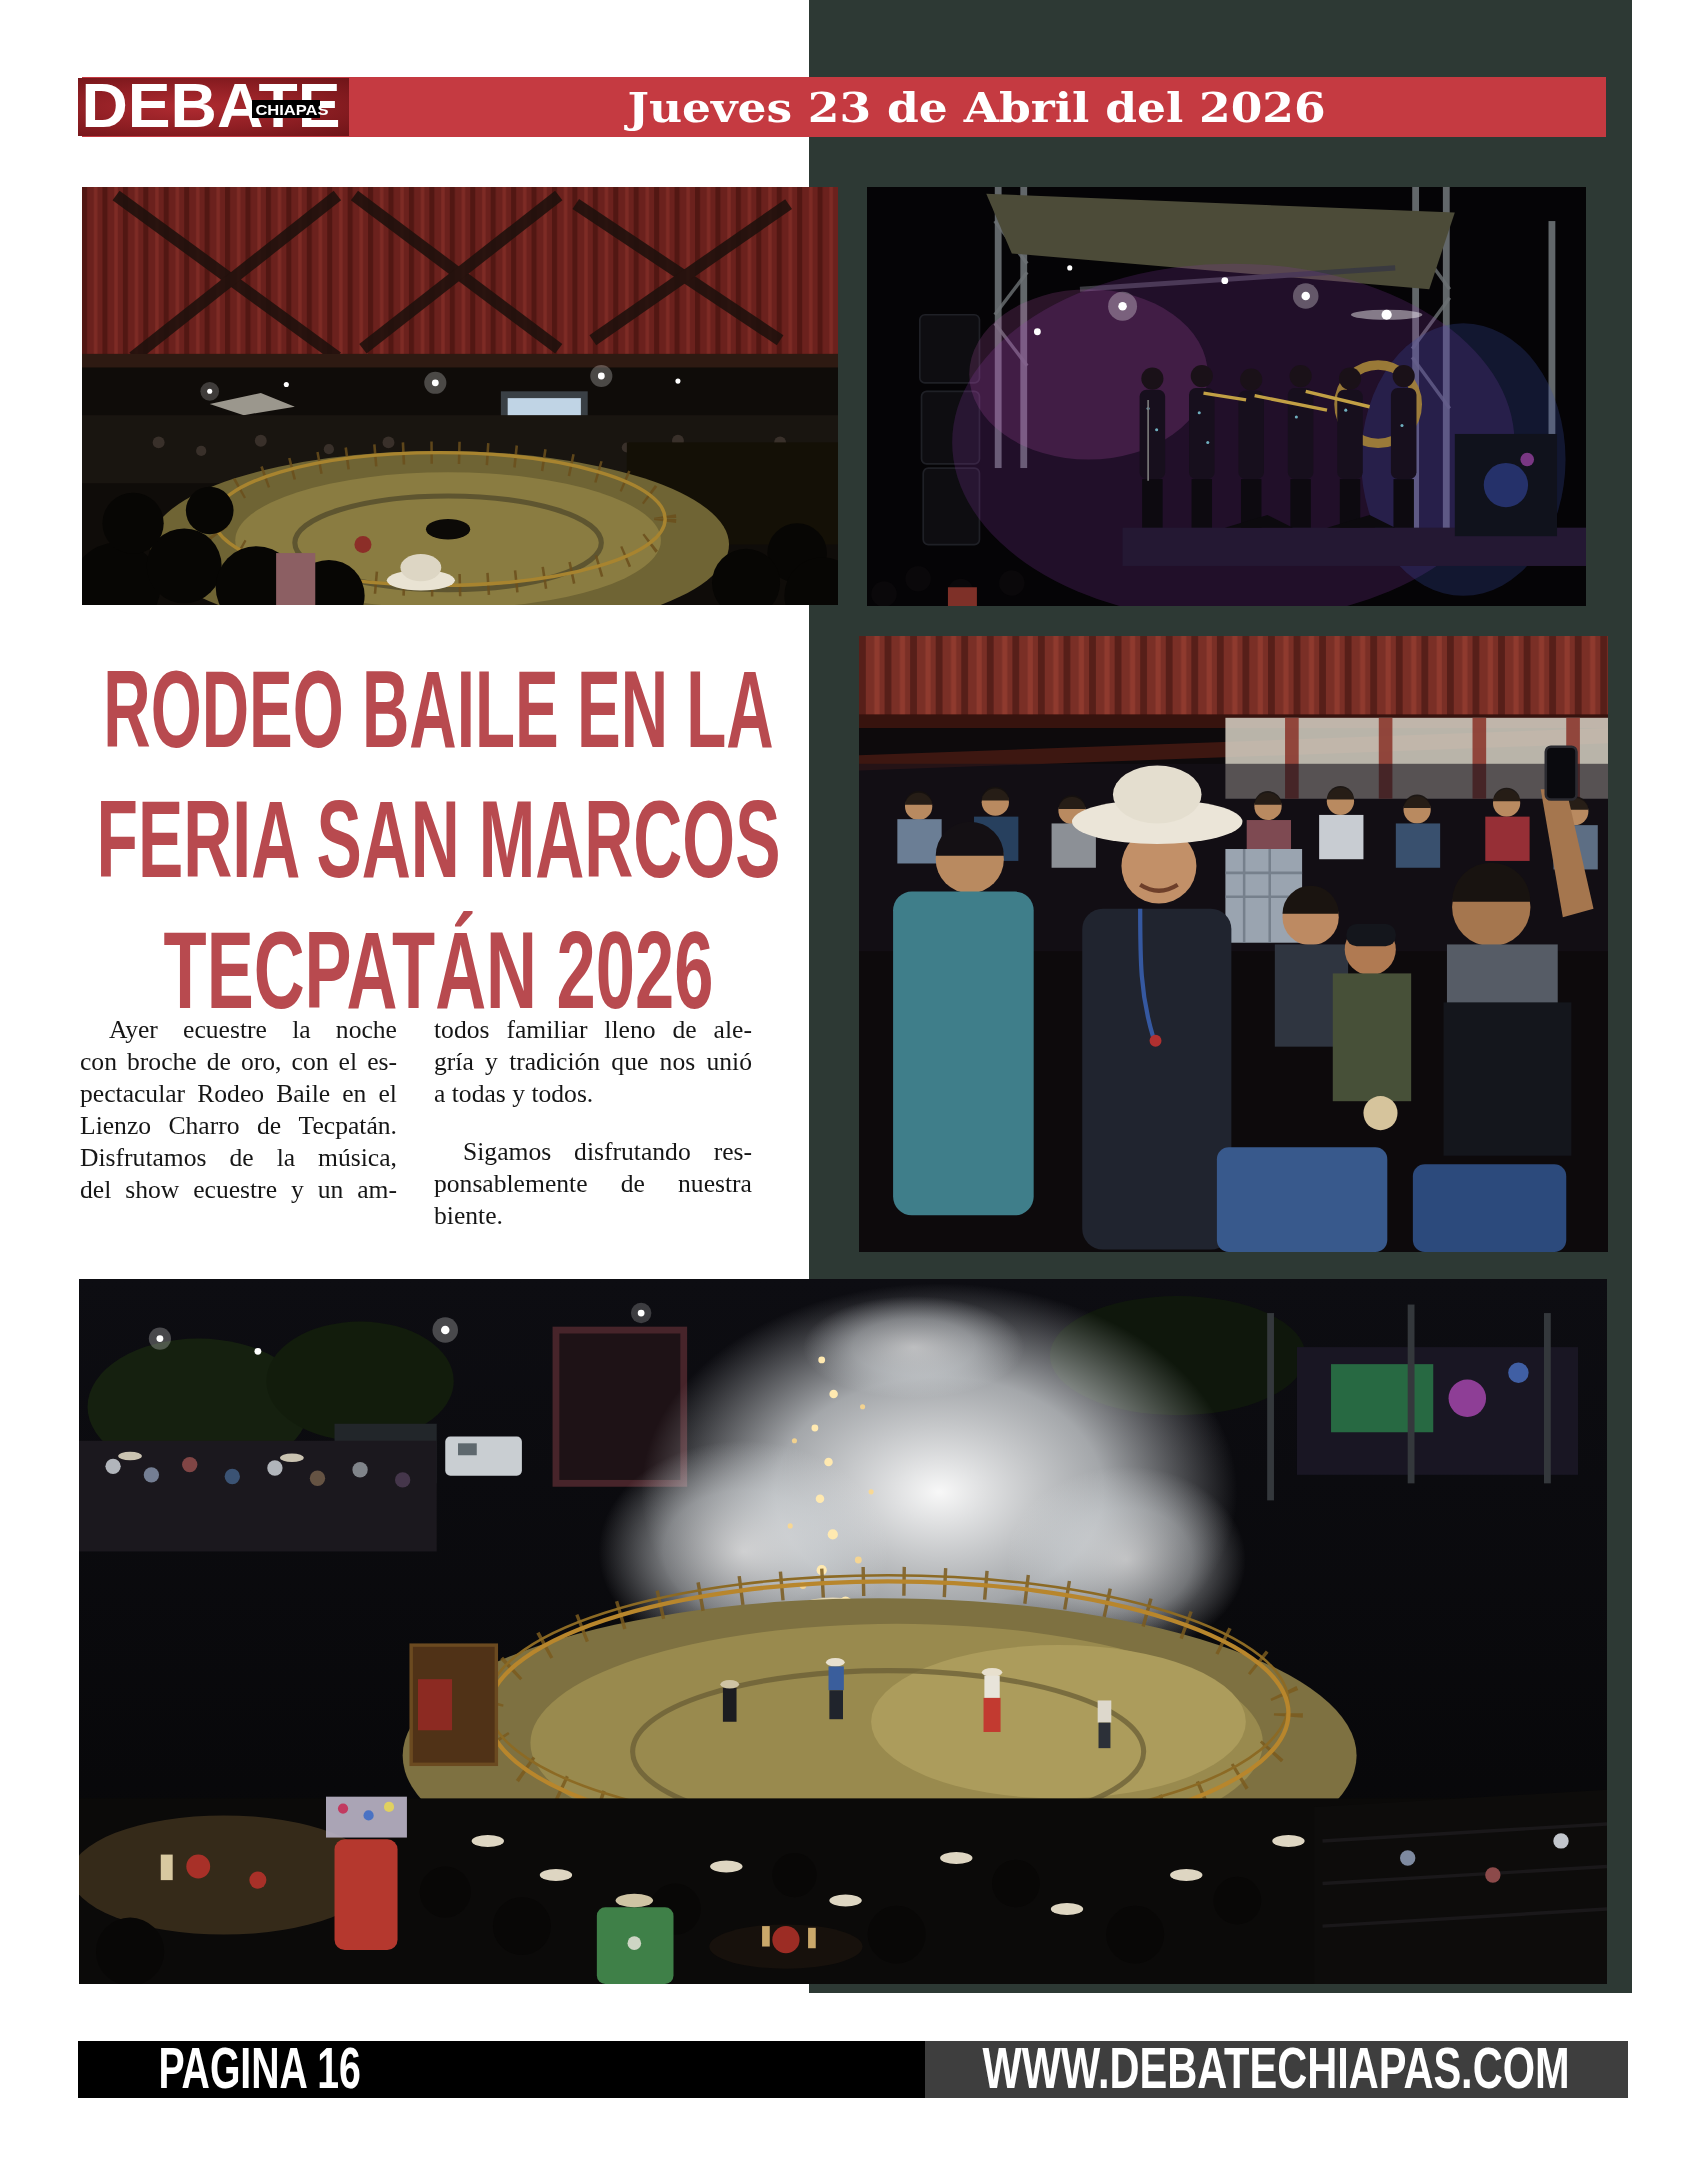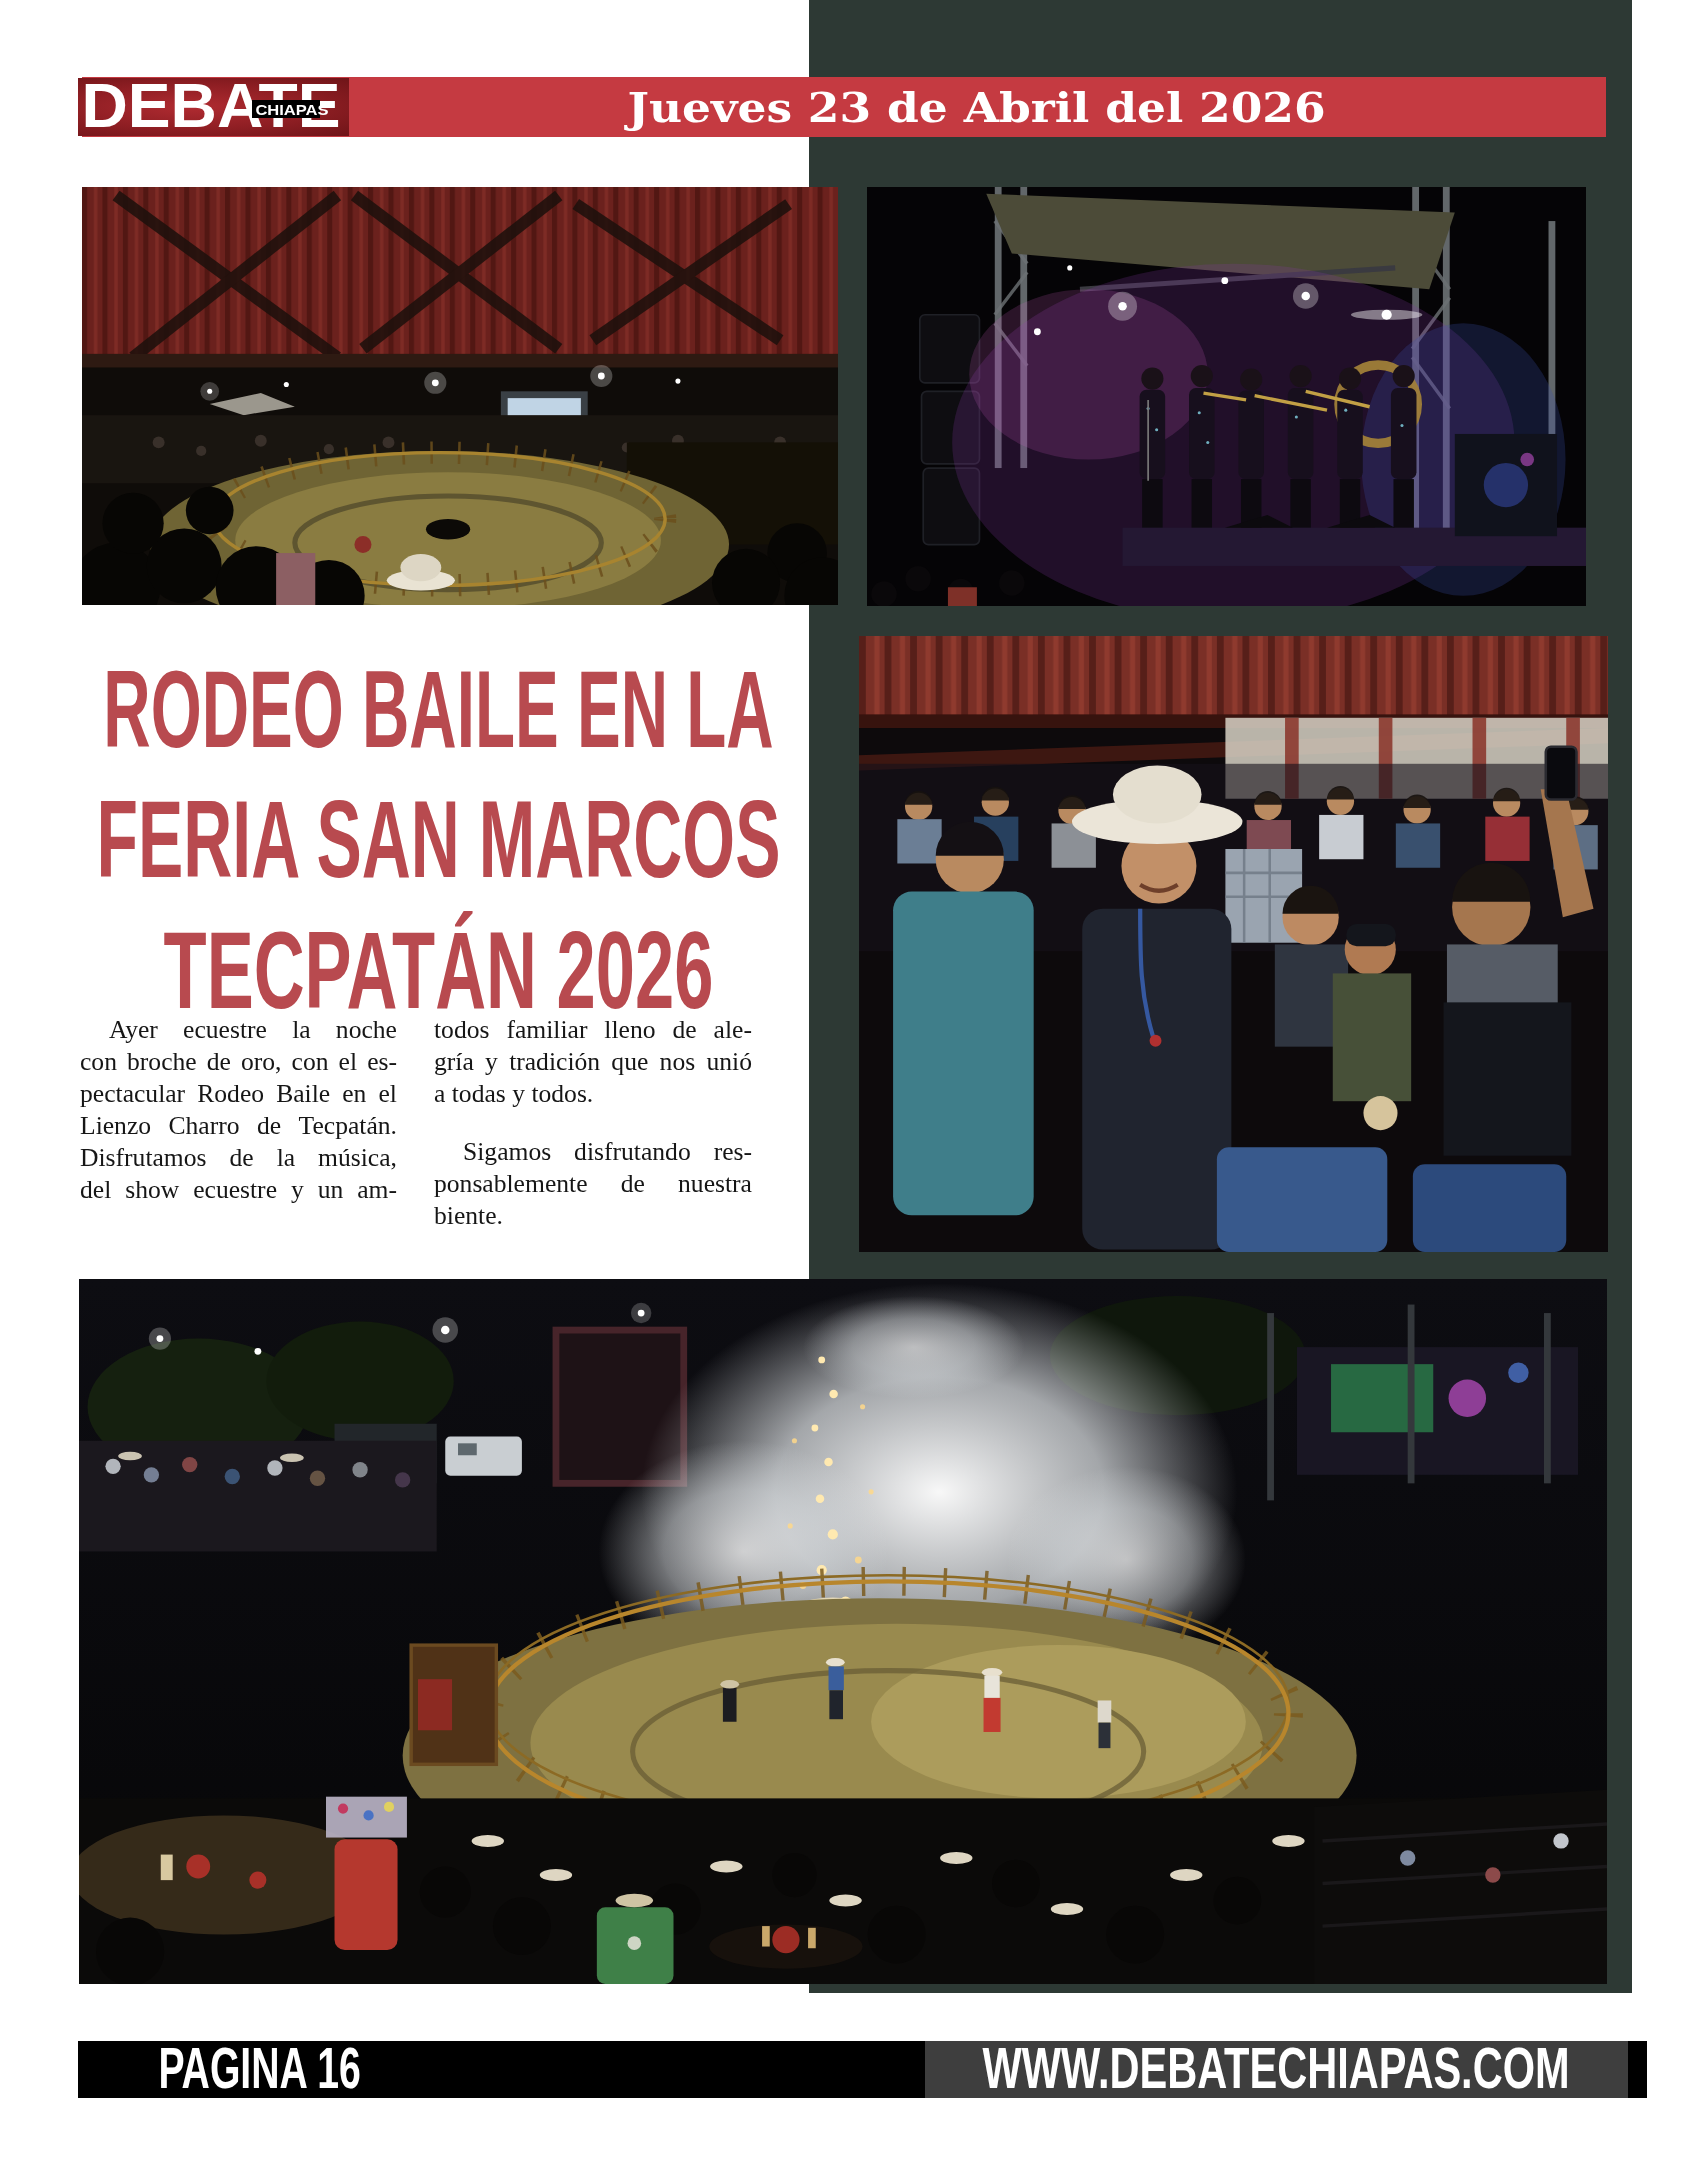--- a/index.html
+++ b/index.html
@@ -35,21 +35,21 @@
   .bodycol{top:1014px;color:var(--body-text,#161616);font-family:"Liberation Serif",serif;
            font-size:25.6px;line-height:32px;}
   .col1{left:80px;width:317px;}
   .col2{left:434px;width:318px;}
   .para-gap{margin-top:26px;}
   .line{height:32px;white-space:nowrap;align-items:center;}
   .jline{display:flex;justify-content:space-between;}
   .jline span{white-space:pre;}
   .indent{padding-left:29px;}
   
-  .footer{left:78px;top:2041px;width:1549px;height:57px;background:var(--footer-black,#000);padding-left:20px;}
+  .footer{left:78px;top:2041px;width:1549px;height:57px;background:var(--footer-black,#000);}
   .footer-gray{position:absolute;left:847px;top:0;width:703px;height:57px;background:var(--footer-gray,#3e3e3e);}
   .pagina-svg{position:absolute;left:80px;top:0;width:273px;height:57px;}
   .pagina-svg text,.web-svg text{fill:#fff;font-family:"Liberation Sans","DejaVu Sans",sans-serif;font-weight:bold;}
   .web-svg{position:absolute;left:0;top:0;width:703px;height:57px;}
 </style>
 </head>
 <body>
 
 <div class="page">
 

